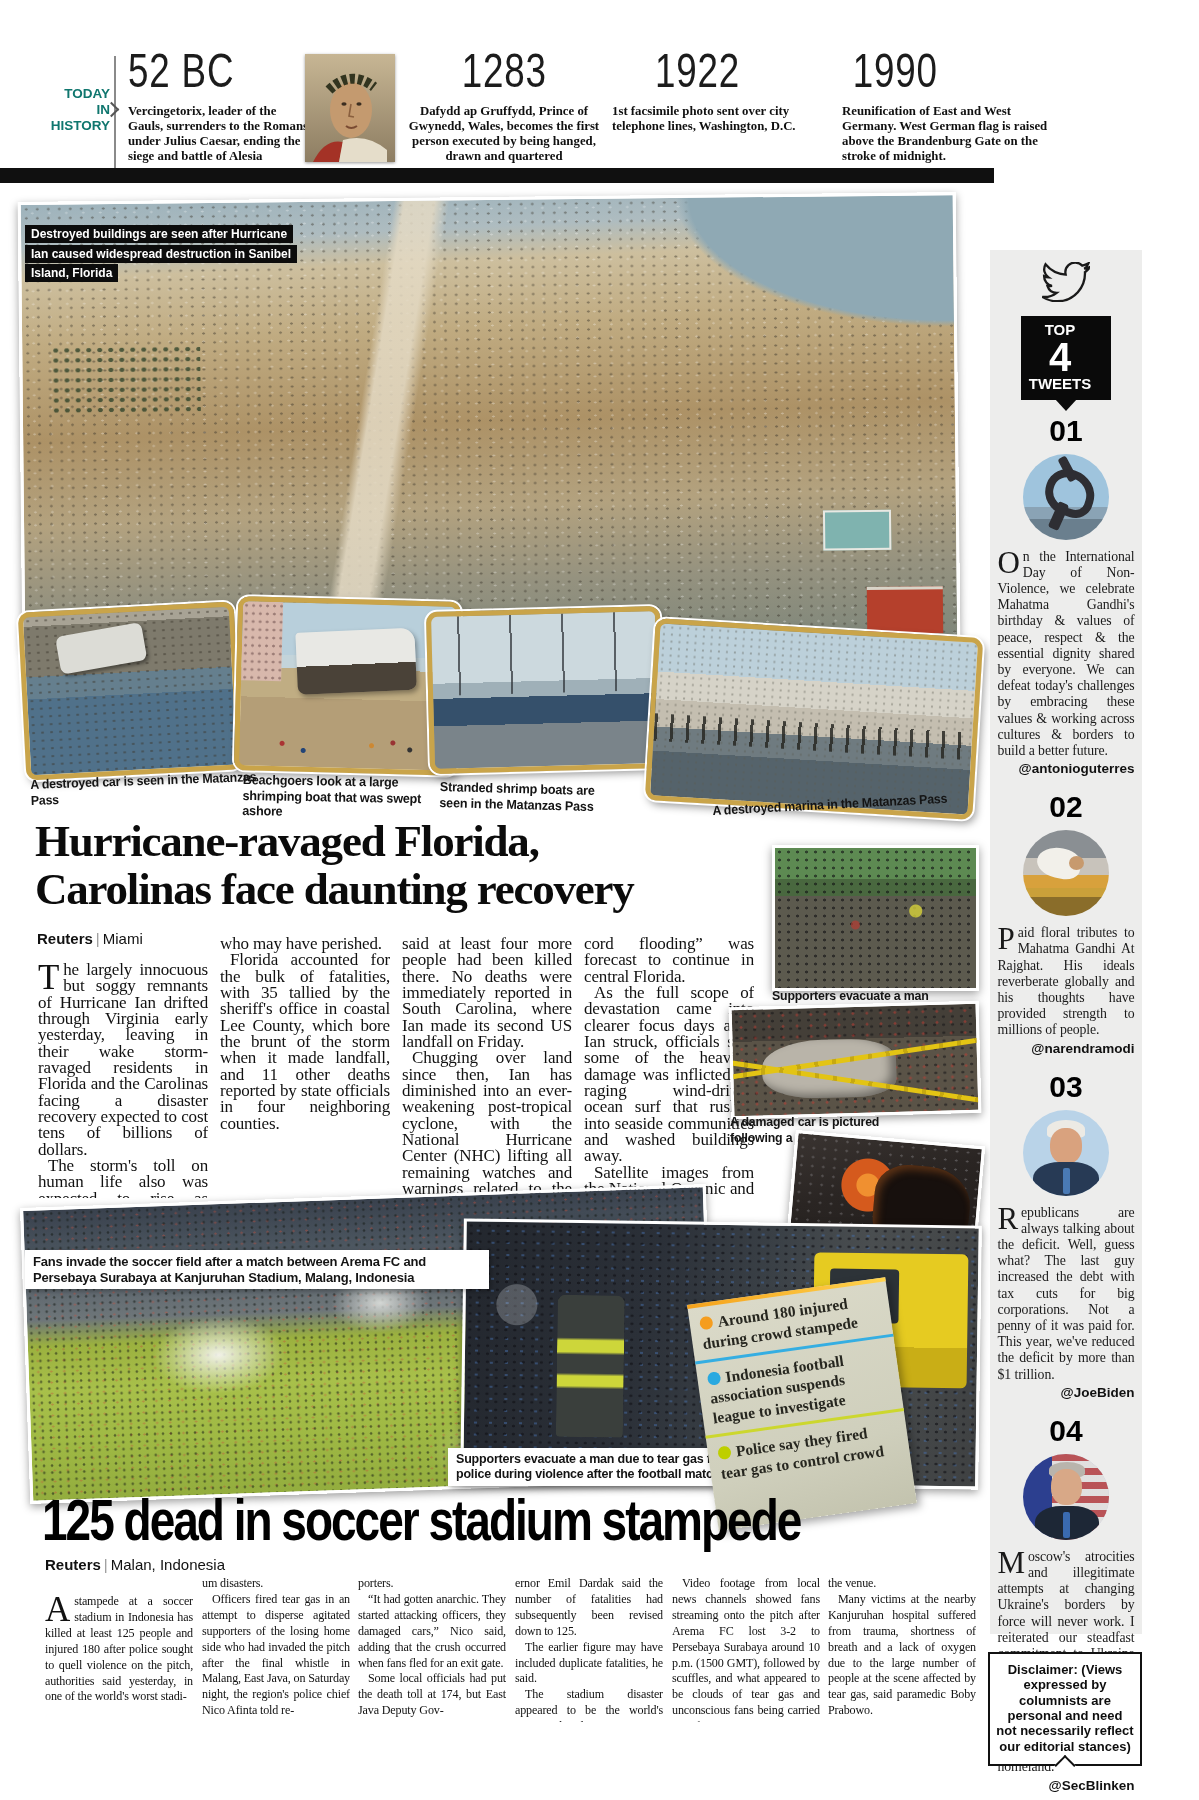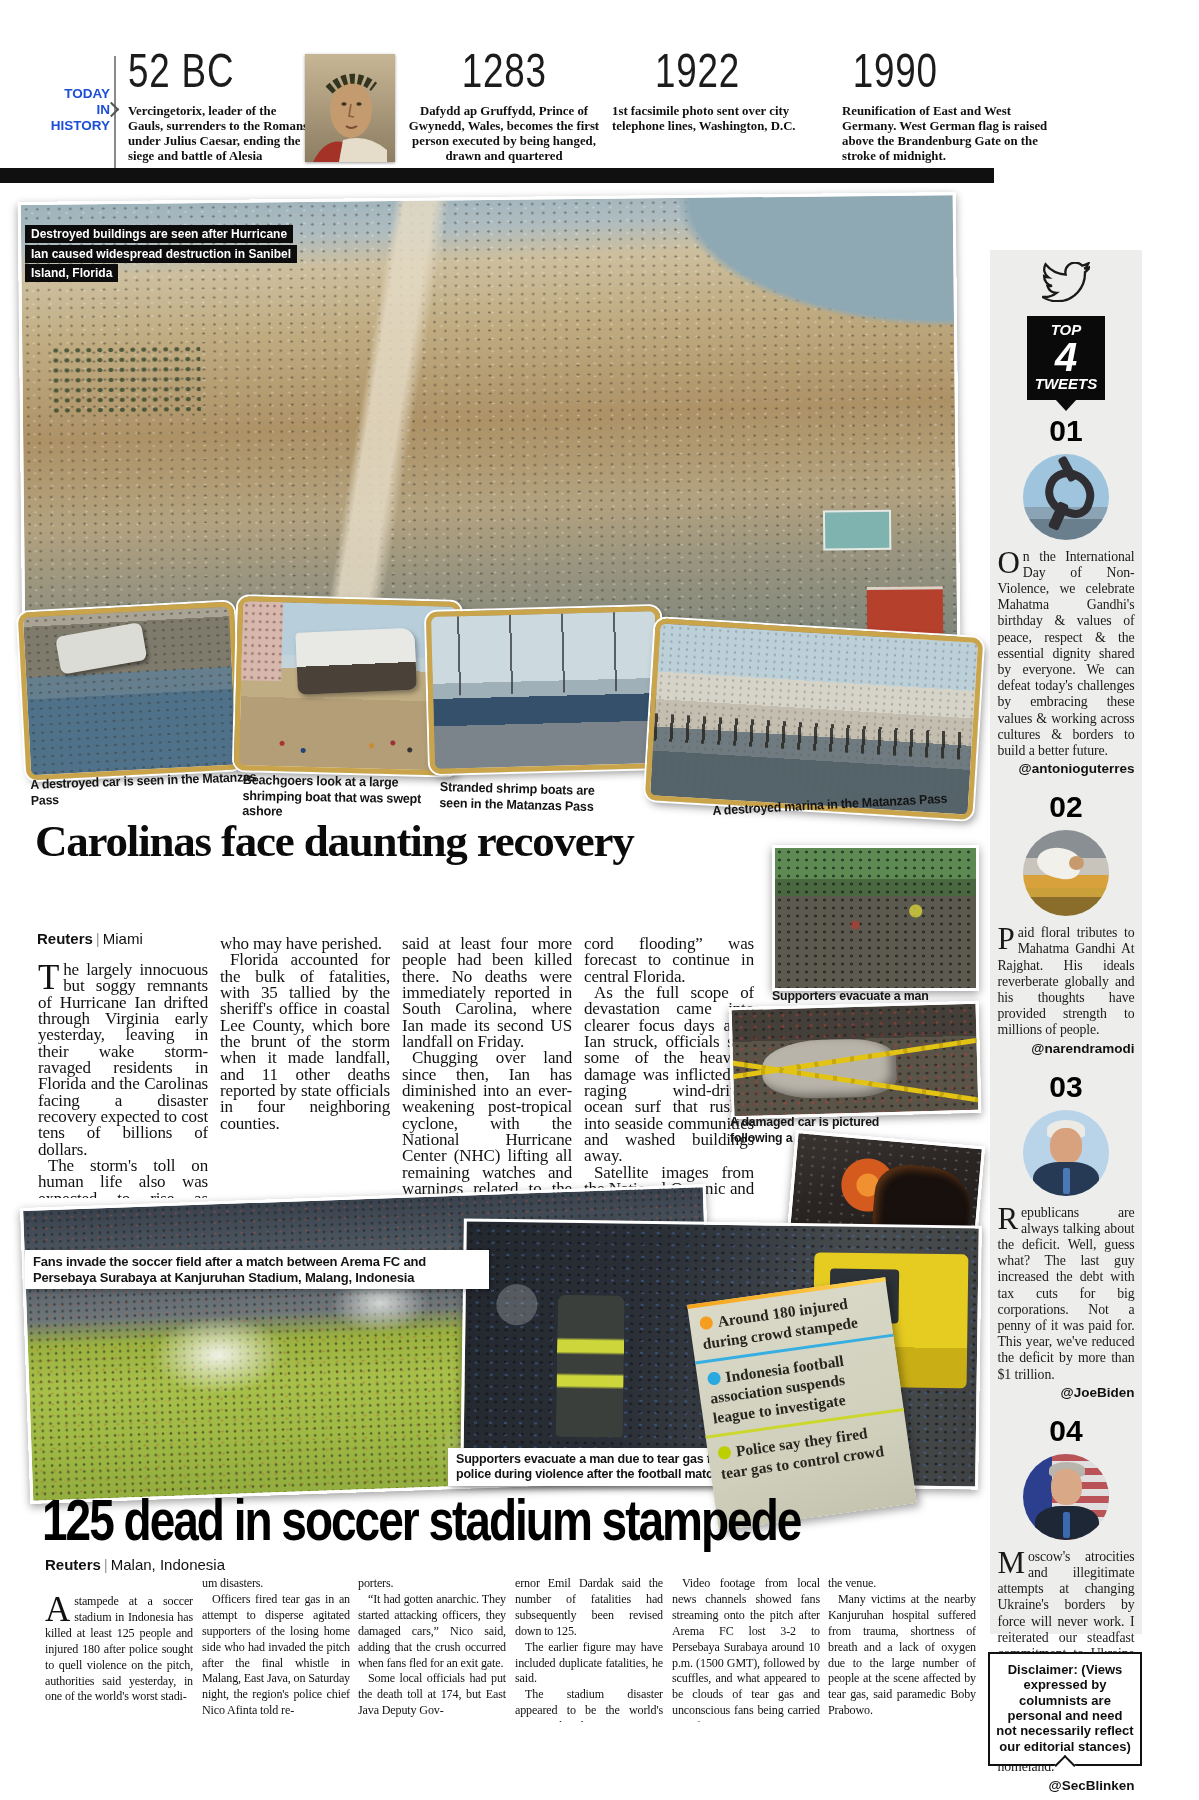--- a/index.html
+++ b/index.html
@@ -2,21 +2,21 @@
 <html><head>
 <meta charset="utf-8">
 <style>
   html,body{margin:0;padding:0;background:#fff;}
   .page{position:relative;width:1199px;height:1800px;background:#fff;overflow:hidden;
         font-family:"Liberation Serif",serif;color:#111;}
   .abs{position:absolute;}
 
   
   .hist-label{left:34px;top:86px;width:76px;text-align:right;
-    font-family:"Liberation Sans",sans-serif;font-weight:800;font-size:13.5px;line-height:1.2;color:#1d4ed8;}
+    font-family:"Liberation Sans",sans-serif;font-weight:800;font-size:13.5px;line-height:1.2;color:#0f766e;}
   .hist-rule{left:114px;top:56px;width:2px;height:112px;background:#8a8a8a;}
   .chev{left:106px;top:104px;width:9px;height:9px;border-top:2px solid #555;border-right:2px solid #555;transform:rotate(45deg);}
   .hist-entry .yr{font-family:"Liberation Sans",sans-serif;font-weight:400;font-size:46px;line-height:1;
      color:#1c1c1c;display:inline-block;transform:scale(.8,1.04);transform-origin:left bottom;letter-spacing:1px;}
   .hist-entry .tx{margin-top:10px;font-weight:700;font-size:12.8px;line-height:1.18;color:#101010;}
   .e1{left:128px;top:48px;width:180px;}
   .e2{left:408px;top:48px;width:192px;text-align:center;}
   .e2 .yr,.e4 .yr{transform-origin:center bottom;}
   .e3{left:612px;top:48px;width:192px;}
   .e3 .yr-wrap{text-align:center;display:block;}
@@ -166,21 +166,21 @@
   .scol2{left:358px;top:1576px;width:148px;height:146px;}
   .scol3{left:515px;top:1576px;width:148px;height:146px;}
   .scol4{left:672px;top:1576px;width:148px;height:146px;}
   .scol5{left:828px;top:1576px;width:148px;height:146px;}
 
   
   .tweets{left:990px;top:250px;width:152px;height:1384px;background:#ededec;
      display:flex;flex-direction:column;align-items:center;box-sizing:border-box;padding:10px 8px;}
   .bird{margin-top:2px;}
   .badge{margin-top:10px;position:relative;width:78px;background:#0a0a0a;color:#fff;text-align:center;
-     font-family:"Liberation Sans",sans-serif;font-weight:800;padding:6px 0 8px 0;font-style:italic;}
+     font-family:"Liberation Sans",sans-serif;font-weight:800;padding:6px 12px 8px 0;}
   .badge .bt{font-size:15px;line-height:1.05;}
   .badge .bn{font-size:40px;line-height:.95;}
   .badge-ptr{position:absolute;left:50%;bottom:-11px;transform:translateX(-50%);
      border-left:11px solid transparent;border-right:11px solid transparent;border-top:12px solid #0a0a0a;}
   .tw-num{margin-top:16px;font-family:"Liberation Sans",sans-serif;font-weight:800;font-size:30px;line-height:1;color:#000;}
   .avatar{margin-top:8px;width:86px;height:86px;border-radius:50%;overflow:hidden;position:relative;flex:none;}
   .tw-text{margin-top:9px;font-size:13.8px;line-height:16.2px;text-align:justify;color:#1a1a1a;width:137px;letter-spacing:-.1px;}
   .tw-text p{margin:0;}
   .tw-text p::first-letter{float:left;font-size:31px;line-height:25px;padding:1px 3px 0 0;}
   .tw-handle{width:137px;text-align:right;font-family:"Liberation Sans",sans-serif;font-weight:800;font-size:13.5px;margin-top:2px;}
@@ -283,20 +283,21 @@
   </div>
   <div class="abs cap cap2">Beachgoers look at a large shrimping boat that was swept ashore</div>
 
   <div class="abs inset ph-ins3"></div>
   <div class="abs cap cap3">Stranded shrimp boats are seen in the Matanzas Pass</div>
 
   <div class="abs inset ph-ins4"></div>
   <div class="abs cap cap4">A destroyed marina in the Matanzas Pass</div>
 
   <div class="abs headline1">
+    <div>Hurricane-ravaged Florida,</div>
     <div>Carolinas face daunting recovery</div>
   </div>
   <div class="abs byline byline1">
     <span class="src">Reuters</span><span class="sep">|</span><span class="loc">Miami</span>
   </div>
 
   <div class="abs ncol hcol0">
     <p class="dropcap">The largely innocuous but soggy remnants of Hurricane Ian drifted through Virginia early yesterday, leaving in their wake storm-ravaged residents in Florida and the Carolinas facing a disaster recovery expected to cost tens of billions of dollars.</p>
     <p class="ind">The storm's toll on human life also was expected to rise as floodwaters receded and search teams pushed farther into areas initially cut off from the outside world, seeking stranded survivors and the remains of anyone</p>
   </div>

